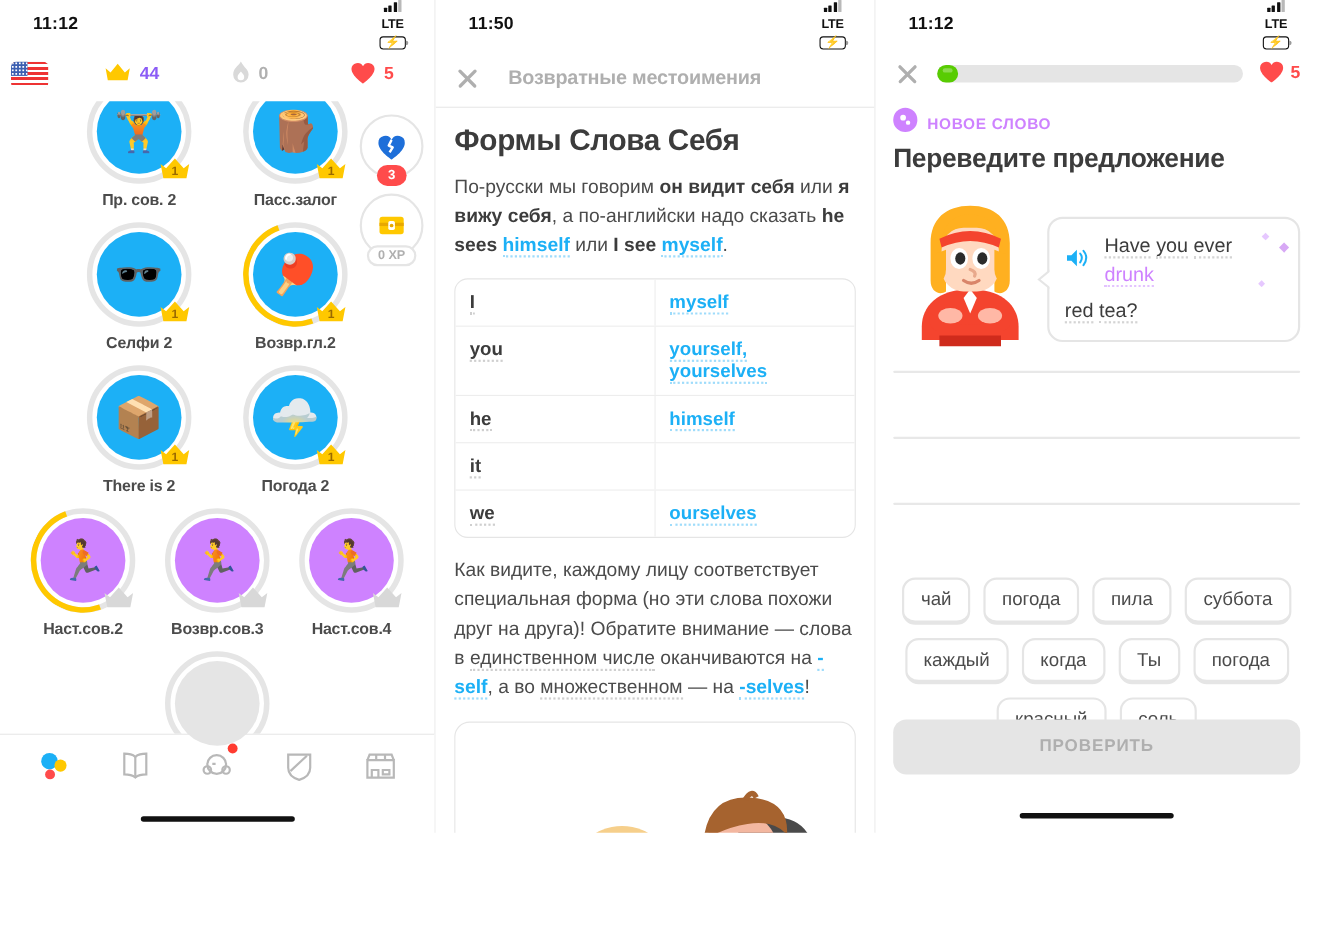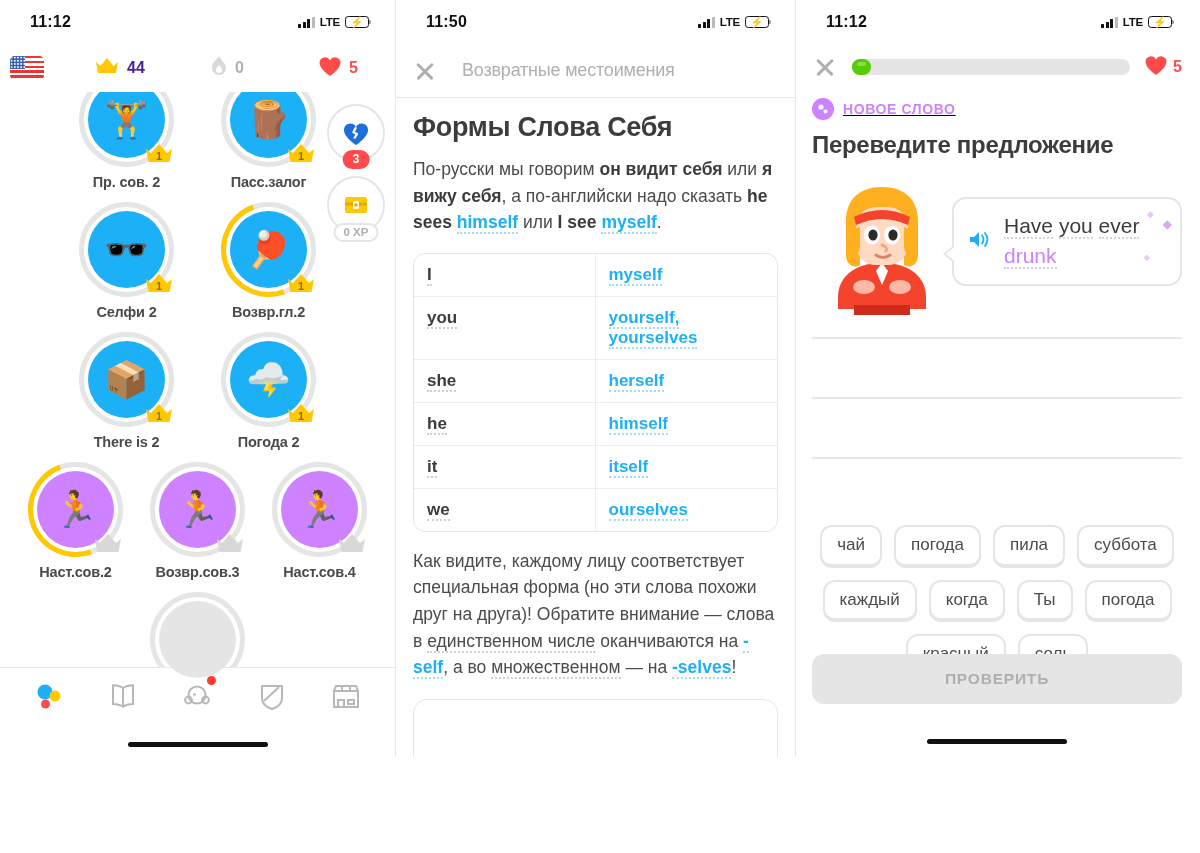--- a/index.html
+++ b/index.html
@@ -15,21 +15,21 @@
   .panel-1 { width: 396px; border-right: 1px solid #e8e8e8; }
   .panel-2 { width: 400px; border-right: 1px solid #e8e8e8; }
   .panel-3 { width: 402px; }
 
   
   .statusbar {
     height: 44px; display: flex; align-items: center;
     justify-content: space-between; padding: 0 26px 0 30px;
   }
   .status-time { font-size: 16px; font-weight: bold; color: #111; letter-spacing: .2px; }
-  .status-right { display: flex; align-items: center; gap: 5px; }
+  .status-right { display: flex; align-items: center; gap: 5px; flex-direction: column; }
   .signal { display: flex; align-items: flex-end; gap: 1.5px; height: 11px; }
   .signal i { width: 3px; background: #111; border-radius: .5px; display: block; }
   .signal i:nth-child(1) { height: 4px; }
   .signal i:nth-child(2) { height: 6px; }
   .signal i:nth-child(3) { height: 8.5px; }
   .signal i:nth-child(4) { height: 11px; background: #b9b9b9; }
   .lte { font-size: 11.5px; font-weight: bold; color: #111; letter-spacing: -.2px; }
   .battery {
     width: 24px; height: 12px; border: 1.4px solid #111; border-radius: 3.3px;
     position: relative; padding: 1.3px; background: #fff;
@@ -54,21 +54,21 @@
     background: #fff; display: block; box-shadow: 0 0 0 1px #e6e6e6 inset;
   }
   .flag .stripes { position: absolute; inset: 0;
     background: repeating-linear-gradient(#e33 0 2.4px, #fff 2.4px 4.8px); }
   .flag .canton { position: absolute; left: 0; top: 0; width: 15px; height: 13px;
     background: #3c5fb1;
     background-image: radial-gradient(#fff 0.7px, transparent 0.8px);
     background-size: 3.2px 3.2px; }
   .crown-ico { font-size: 22px; line-height: 1; color: #ffc800; }
   .hdr-val { font-size: 16px; font-weight: bold; }
-  .val-gold { color: #4c1d95; }
+  .val-gold { color: #8b5cf6; }
   .val-grey { color: #b0b0b0; }
   .val-red  { color: #ff4b4b; }
 
   
   .tree {
     position: relative; height: 714px; overflow: hidden; padding-top: 2px;
   }
   .tree-rows { padding: 0 0 0 0; }
   .srow { display: flex; justify-content: center; gap: 24px; margin-bottom: 12px; }
   .srow.r1 { margin-top: -22px; }
@@ -151,21 +151,21 @@
     height: 54px; display: flex; align-items: center; gap: 24px;
     padding: 0 16px; border-bottom: 1px solid #e8e8e8;
   }
   .x-btn { width: 26px; height: 26px; position: relative; flex: 0 0 auto; }
   .x-btn:before, .x-btn:after {
     content: ""; position: absolute; left: 2px; top: 12px; width: 22px; height: 2.6px;
     background: #afafaf; border-radius: 2px;
   }
   .x-btn:before { transform: rotate(45deg); }
   .x-btn:after  { transform: rotate(-45deg); }
-  .tip-title { font-size: 18px; font-weight: normal; color: #afafaf; letter-spacing: -.2px; }
+  .tip-title { font-size: 18px; font-weight: bold; color: #afafaf; letter-spacing: -.2px; }
 
   .tip-body { padding: 14px 17px 0 17px; height: 798px; overflow: hidden; }
   .tip-h1 { font-size: 27px; font-weight: bold; color: #3c3c3c; margin-bottom: 13px; letter-spacing: -.3px; }
   .tip-p { font-size: 17.5px; line-height: 1.52; color: #4b4b4b; }
   .tip-p b { color: #3c3c3c; }
   .hl { color: #1cb0f6; font-weight: bold; border-bottom: 2px dotted #9fdcfb; }
   .dot-ul { border-bottom: 2px dotted #cfcfcf; }
 
   .ptable {
     border: 1.5px solid #e5e5e5; border-radius: 12px; margin: 17px 0 16px 0;
@@ -192,21 +192,21 @@
   .progress-fill {
     height: 16px; background: #58cc02; border-radius: 8px; position: relative;
   }
   .progress-fill:after {
     content: ""; position: absolute; left: 5px; right: 5px; top: 3px; height: 4px;
     border-radius: 3px; background: rgba(255,255,255,.3);
   }
   .hearts { display: flex; align-items: center; gap: 5px; }
 
   .chip-new {
-    display: flex; align-items: center; gap: 9px; padding: 8px 16px 0 16px; text-decoration: underline;
+    display: flex; align-items: flex-end; gap: 9px; padding: 8px 16px 0 16px;
   }
   .chip-circle {
     width: 22px; height: 22px; border-radius: 50%; background: #ce82ff;
     display: flex; align-items: center; justify-content: center;
     color: #fff; font-size: 13px; font-weight: bold;
   }
   .chip-text { color: #ce82ff; font-size: 14px; font-weight: bold; letter-spacing: .6px; }
   .q-title {
     padding: 11px 16px 0 16px; font-size: 24px; font-weight: bold;
     color: #3c3c3c; letter-spacing: -.3px;
@@ -220,21 +220,21 @@
     background: #fff; min-height: 84px;
   }
   .bubble:before, .bubble:after {
     content: ""; position: absolute; left: -11px; top: 46px;
     border-top: 9px solid transparent; border-bottom: 9px solid transparent;
     border-right: 11px solid #e5e5e5;
   }
   .bubble:after { left: -8px; border-right-color: #fff; }
   .bubble-line { display: flex; align-items: center; gap: 14px; }
   .speaker { font-size: 20px; color: #1cb0f6; line-height: 1; flex: 0 0 auto; }
-  .sent { font-size: 21px; color: #3c3c3c; line-height: 1.42; }
+  .sent { font-size: 18px; color: #3c3c3c; line-height: 1.42; }
   .sent .w { border-bottom: 2px dotted #d4d4d4; }
   .sent .wpurple { color: #ce82ff; border-bottom: 2px dotted #e3c3ff; }
   .sparkle { position: absolute; color: #e6c8ff; font-size: 9px; }
 
   .answer-lines { padding: 22px 16px 0 16px; }
   .aline { height: 2px; background: #e8e8e8; border-radius: 1px; margin-bottom: 58px; }
 
   .wordbank { padding: 8px 14px 0 14px; display: flex; flex-direction: column; gap: 12px; }
   .wb-row { display: flex; justify-content: center; gap: 12px; }
   .tile {
@@ -550,30 +550,25 @@
       <div class="ptable">
         <div class="ptr">
           <div class="ptd left"><span class="dot-ul">I</span></div>
           <div class="ptd right"><span class="hl">myself</span></div>
         </div>
         <div class="ptr">
           <div class="ptd left"><span class="dot-ul">you</span></div>
           <div class="ptd right"><span class="hl">yourself, yourselves</span></div>
         </div>
         <div class="ptr">
-          <div class="ptd left"><span class="dot-ul">she</span></div>
-          <div class="ptd right"><span class="hl">herself</span></div>
-        </div>
-        <div class="ptr">
           <div class="ptd left"><span class="dot-ul">he</span></div>
           <div class="ptd right"><span class="hl">himself</span></div>
         </div>
         <div class="ptr">
           <div class="ptd left"><span class="dot-ul">it</span></div>
-          <div class="ptd right"><span class="hl">itself</span></div>
         </div>
         <div class="ptr">
           <div class="ptd left"><span class="dot-ul">we</span></div>
           <div class="ptd right"><span class="hl">ourselves</span></div>
         </div>
       </div>
 
       <p class="tip-p"><span>Как видите, каждому лицу соответствует специальная форма (но эти слова похожи друг на друга)! Обратите внимание  — слова в </span><span class="dot-ul">единственном числе</span><span> оканчиваются на </span><span class="hl">-self</span><span>, а во </span><span class="dot-ul">множественном</span><span> — на </span><span class="hl">-selves</span><span>!</span></p>
 
       <div class="tip-img">
@@ -681,20 +676,21 @@
         <span class="sparkle" style="right:30px; top:54px; font-size:8px;">◆</span>
         <div class="bubble-line">
           <span class="speaker">
             <svg width="22" height="19" viewBox="0 0 22 19">
               <path d="M2 7h4l5-5v15l-5-5H2z" fill="#1cb0f6"></path>
               <path d="M14 5.5q3 3.5 0 8M17 3q5 6 0 13" stroke="#1cb0f6" stroke-width="1.8" fill="none" stroke-linecap="round"></path>
             </svg>
           </span>
           <span class="sent"><span class="w">Have</span> <span class="w">you</span> <span class="w">ever</span> <span class="wpurple">drunk</span></span>
         </div>
+        <div class="sent" style="margin-top:8px;"><span class="w">red</span> <span class="w">tea?</span></div>
       </div>
     </div>
 
     <div class="answer-lines">
       <div class="aline"></div>
       <div class="aline"></div>
       <div class="aline"></div>
     </div>
 
     <div class="wordbank">

